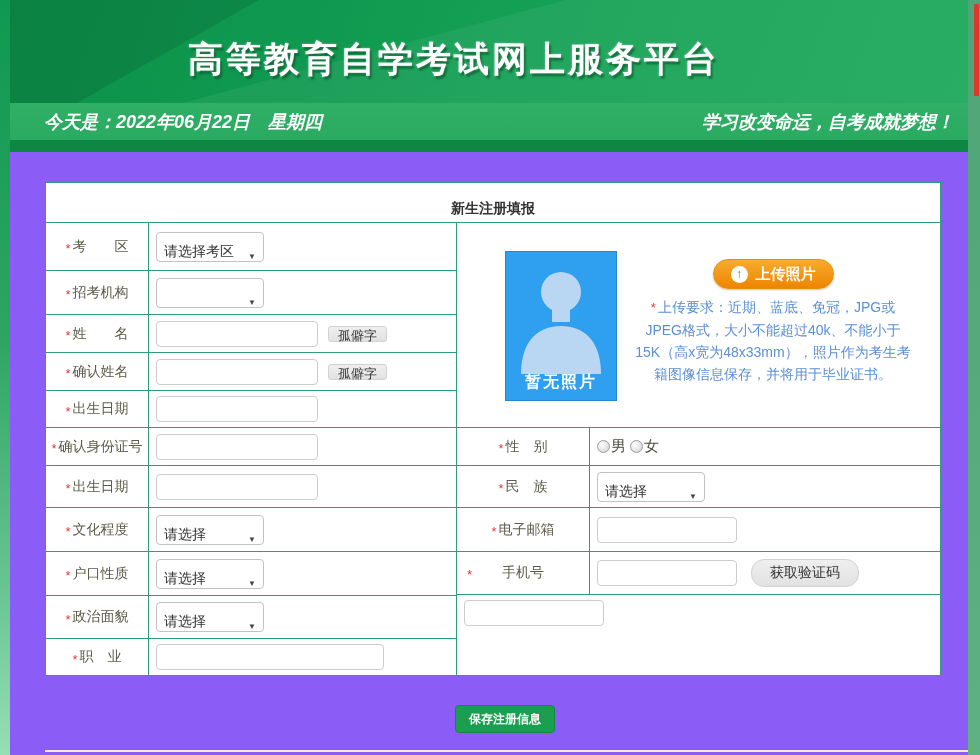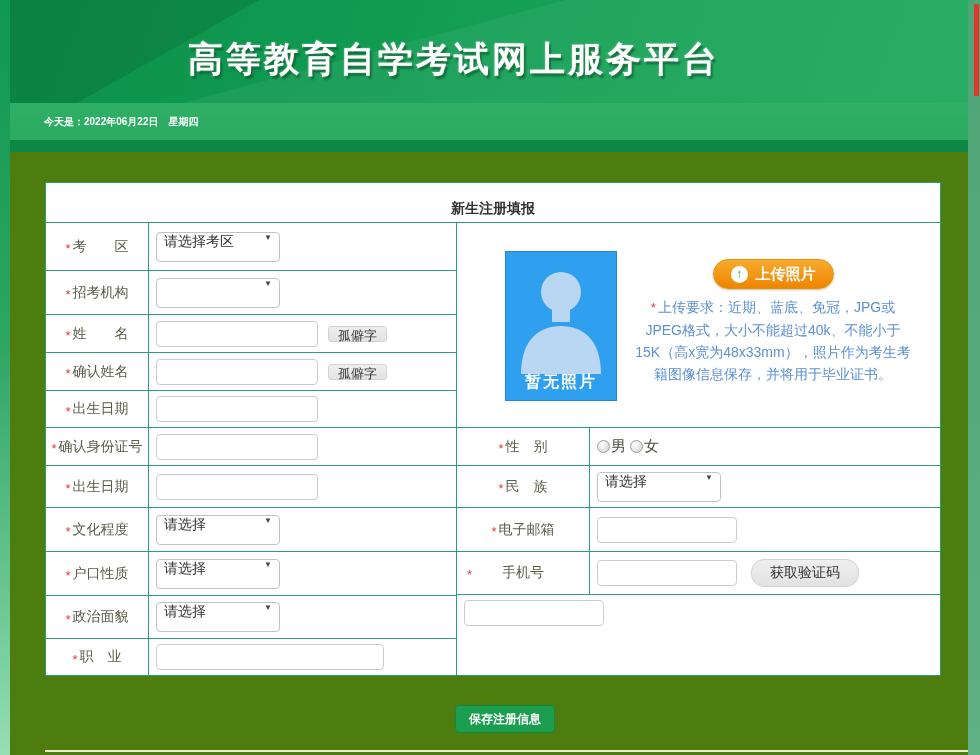--- a/index.html
+++ b/index.html
@@ -5,21 +5,21 @@
   :root{
     --tbl:#2f9e77;
     --lbl:#5c5b49;
     --star:#e23a3a;
     --hdr1:#0f9950; --hdr2:#1ca85c;
     --datebar:#2baa61;
     --dark:#0e8745;
   }
   *{box-sizing:border-box; margin:0; padding:0;}
   body{margin:0; background:#fff; font-family:"Liberation Sans", sans-serif;}
-  .page{position:relative; width:980px; height:755px; background:#4d7c0f; overflow:hidden;padding-left:32px;}
+  .page{position:relative; width:980px; height:755px; background:#8b5cf6; overflow:hidden;padding-left:32px;}
 
   
   .strip-left{position:absolute; left:0; top:0; width:10px; height:755px;
     background:linear-gradient(180deg,#0f9950 0%,#2ea563 45%,#6cc795 80%,#95dfb4 100%);}
   .strip-right{position:absolute; right:0; top:0; width:12px; height:755px;
     background:linear-gradient(180deg,#4fa577 0%,#57ab7d 60%,#5fb183 100%);}
   .scroll-thumb{position:absolute; top:4px; right:1px; width:5px; height:92px; background:#e0372a; border-radius:1px;}
 
   
   .header{position:absolute; left:10px; right:12px; top:0; height:103px;
@@ -31,43 +31,43 @@
   .header::after{content:""; position:absolute; inset:0;
     background:rgba(0,0,0,.10);
     clip-path:polygon(0 0, 26% 0, 7% 100%, 0 100%);}
   .site-title{position:absolute; left:0; right:70px; top:36px; text-align:center;
     color:#fff; font-size:35px; font-weight:bold; letter-spacing:3px; z-index:2;
     text-shadow:2px 3px 2px rgba(8,84,40,.65), 0 0 2px rgba(255,255,255,.5);}
 
   .datebar{position:absolute; left:10px; right:12px; top:103px; height:37px;
     background:linear-gradient(180deg,#2fb066 0%,var(--datebar) 100%);
     display:flex; align-items:center; justify-content:space-between;
-    padding:0 14px 0 34px; color:#fff; font-size:10px; font-weight:bold;}
+    padding:0 14px 0 34px; color:#fff; font-size:18px; font-weight:bold;font-style:italic;}
   .darkstrip{position:absolute; left:10px; right:12px; top:140px; height:12px; background:var(--dark);}
 
   
   .form-table{position:absolute; left:45px; top:182px; width:896px; border:1px solid var(--tbl); background:#fff;}
   .form-title{height:28px; line-height:27px; text-align:center; font-size:14px; font-weight:bold; color:#333;
     border-bottom:1px solid var(--tbl);margin-top:12px;}
   .form-body{display:flex;}
   .col-left{width:410px;}
   .col-right{flex:1; border-left:1px solid var(--tbl);}
   .row{display:flex; border-bottom:1px solid var(--tbl);}
   .row:last-child{border-bottom:none;}
   .h48{height:48px}.h44{height:44px}.h43{height:43px}.h42{height:42px}.h38{height:38px}.h37{height:37px}.h36{height:36px}
   .cell-label{width:103px; border-right:1px solid var(--tbl); display:flex; align-items:center; justify-content:center;
     font-size:14px; color:var(--lbl); position:relative; white-space:pre;}
   .col-right .cell-label{width:133px;}
   .cell-field{flex:1; display:flex; align-items:center; padding-left:7px;}
   .star{color:var(--star); font-size:13px; margin-right:2px; position:relative; top:2px;}
   .star-left .star{position:absolute; left:10px; top:50%; transform:translateY(-42%);}
 
   
-  .select{width:124px; height:30px; border:1px solid #c2c2c2; border-radius:4px; background:#fff;
-    display:flex; align-items:flex-start; justify-content:space-between; padding:0 7px; font-size:14px; color:#333; cursor:pointer;}
+  .select{width:108px; height:30px; border:1px solid #c2c2c2; border-radius:4px; background:#fff;
+    display:flex; align-items:flex-end; justify-content:space-between; padding:0 7px; font-size:14px; color:#333; cursor:pointer;}
   .sel-arrow{font-size:8px; color:#444;}
   .ti{width:162px; height:26px; border:1px solid #ccc; border-radius:4px; background:#fff; padding:0 6px; font-size:14px; outline:none;}
   .ti.wide{width:228px;}
   .col-right .ti{width:140px;}
   .gbtn{margin-left:10px; height:16px; padding:0 9px; background:linear-gradient(#efefef,#e2e2e2);
     border:1px solid #d2d2d2; border-radius:3px; font-size:13px; color:#333; cursor:pointer; font-family:inherit;}
   .gbtn.big{height:28px; width:108px; margin-left:14px; font-size:14px;border-radius:13px;}
   .radio{display:inline-block; width:13px; height:13px; border-radius:50%;
     background:radial-gradient(circle at 35% 35%, #fff, #cfcfcf); border:1px solid #9d9d9d; cursor:pointer;}
   .radio-lab{font-size:15px; color:#4a4a3c; margin:0 4px 0 1px;}
@@ -100,20 +100,21 @@
   <div class="strip-left"></div>
   <div class="strip-right">
     <div class="scroll-thumb"></div>
   </div>
 
   <div class="header">
     <div class="site-title">高等教育自学考试网上服务平台</div>
   </div>
   <div class="datebar">
     <span>今天是：2022年06月22日　星期四</span>
+    <span>学习改变命运，自考成就梦想！</span>
   </div>
   <div class="darkstrip"></div>
 
   <div class="form-table">
     <div class="form-title">新生注册填报</div>
     <div class="form-body">
 
       <div class="col-left">
         <div class="row h48">
           <div class="cell-label"><span class="star">*</span><span>考　　区</span></div>

